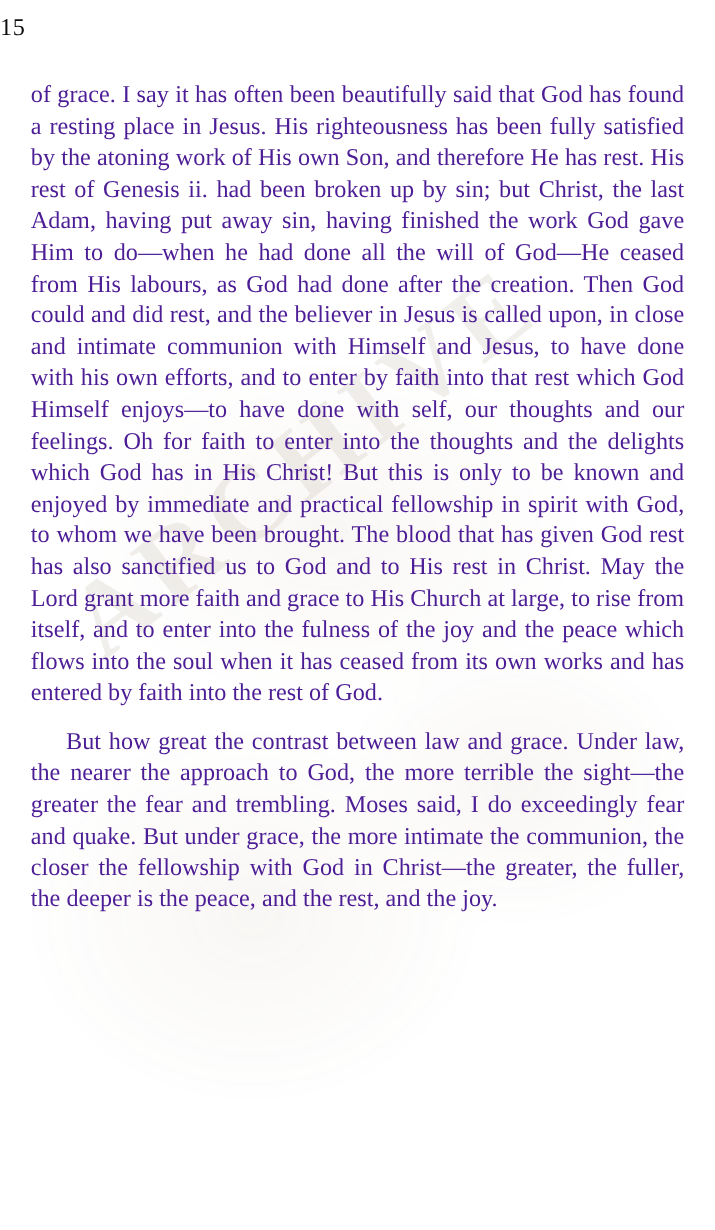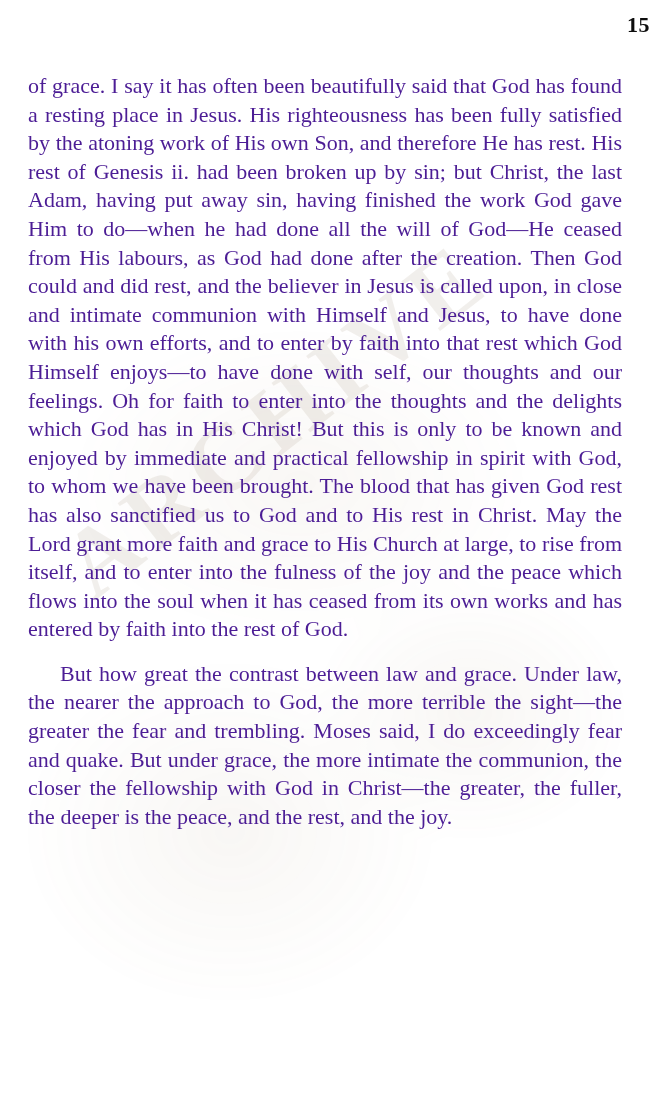--- a/index.html
+++ b/index.html
@@ -16,23 +16,23 @@
     color: #111111;
   }
   .page {
     position: relative;
     width: 650px;
     height: 1118px;
     box-sizing: border-box;
     padding: 0;
   }
   .page-number {
-    text-align: right;
+    text-align: left;
     font-size: 22px;
-    font-weight: bold;
+    font-weight: normal;
     letter-spacing: 0.5px;
     margin: 12px 0 0 0;
     color: #0d0d0d;
   }
   .body-text {
     position: absolute;
     left: 28px;
     right: 28px;
     top: 60px;
     font-size: 22px;

